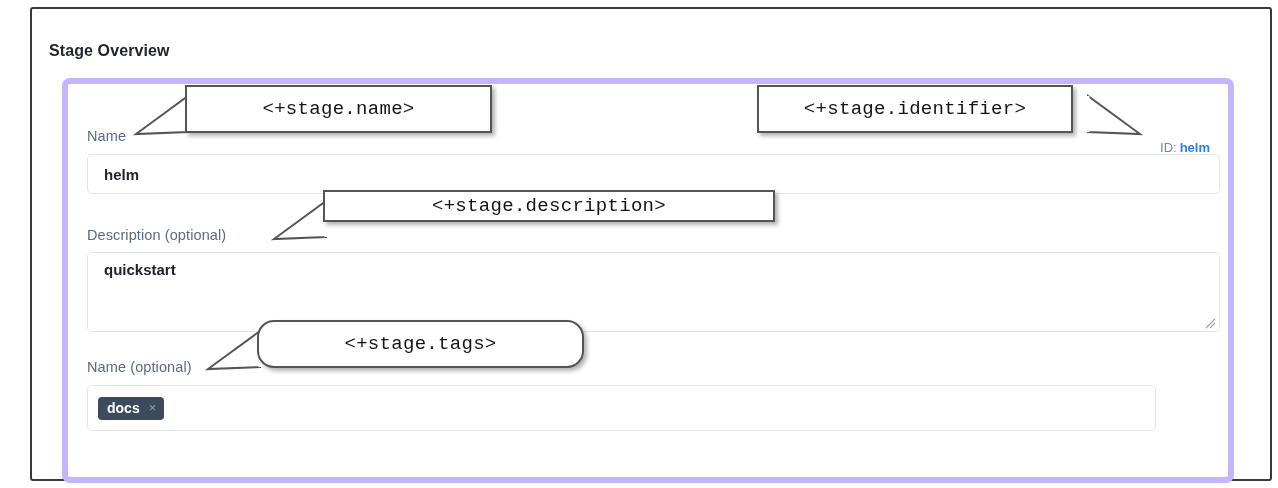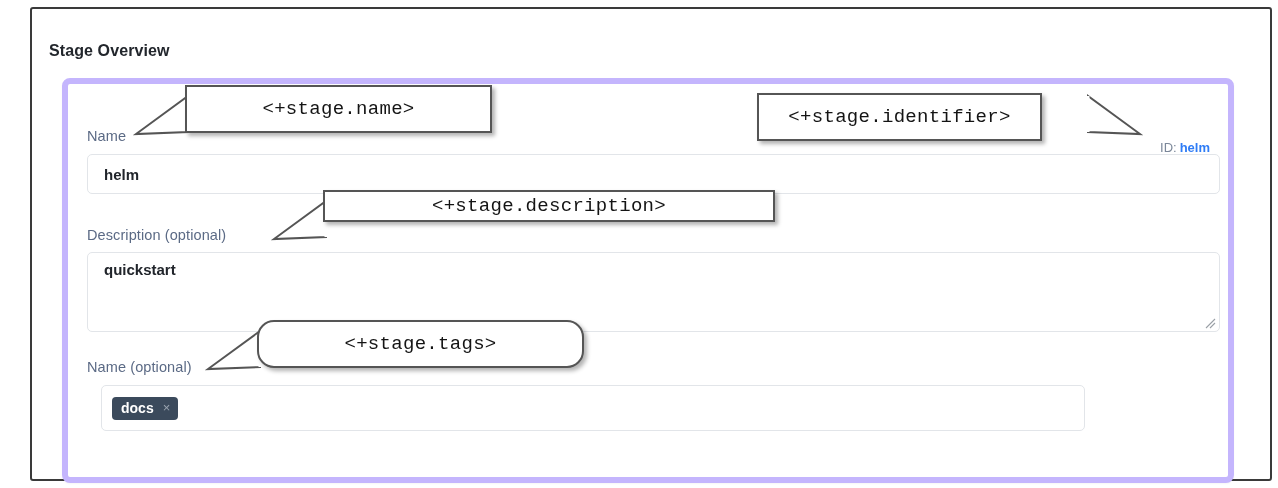--- a/index.html
+++ b/index.html
@@ -114,22 +114,22 @@
     position: absolute;
     right: 3px;
     bottom: 2px;
     width: 12px;
     height: 12px;
     pointer-events: none;
   }
 
   .tags-box {
     position: absolute;
-    left: 33px;
-    width: 984px;
+    left: 19px;
+    width: 1069px;
     height: 46px;
     border: 1px solid #e2e5e9;
     border-radius: 5px;
     background: #ffffff;
     box-sizing: border-box;
     display: flex;
     align-items: center;
     padding: 4px 10px;
   }
   .chip {
@@ -214,21 +214,21 @@
   </div>
 
   <svg class="tail" style="left:134px; top:92px; width:60px; height:46px;" viewBox="0 0 60 46">
     <polygon points="54,4 54,40 2,42" fill="#ffffff" stroke="#555555" stroke-width="2" stroke-linejoin="miter"></polygon>
     <line x1="54" y1="4" x2="54" y2="40" stroke="#ffffff" stroke-width="3"></line>
   </svg>
   <div class="callout" style="left:185px; top:85px; width:307px; height:48px;text-align:right;">
     <span>&lt;+stage.name&gt;</span>
   </div>
 
-  <div class="callout" style="left:757px; top:93px; width:285px; height:48px;text-align:right;">
+  <div class="callout" style="left:757px; top:85px; width:316px; height:48px;text-align:right;">
     <span>&lt;+stage.identifier&gt;</span>
   </div>
   <svg class="tail" style="left:1082px; top:92px; width:60px; height:46px;" viewBox="0 0 60 46">
     <polygon points="6,4 6,40 58,42" fill="#ffffff" stroke="#555555" stroke-width="2" stroke-linejoin="miter"></polygon>
     <line x1="6" y1="4" x2="6" y2="40" stroke="#ffffff" stroke-width="3"></line>
   </svg>
 
   <svg class="tail" style="left:272px; top:197px; width:60px; height:46px;" viewBox="0 0 60 46">
     <polygon points="54,4 54,40 2,42" fill="#ffffff" stroke="#555555" stroke-width="2" stroke-linejoin="miter"></polygon>
     <line x1="54" y1="4" x2="54" y2="40" stroke="#ffffff" stroke-width="3"></line>

